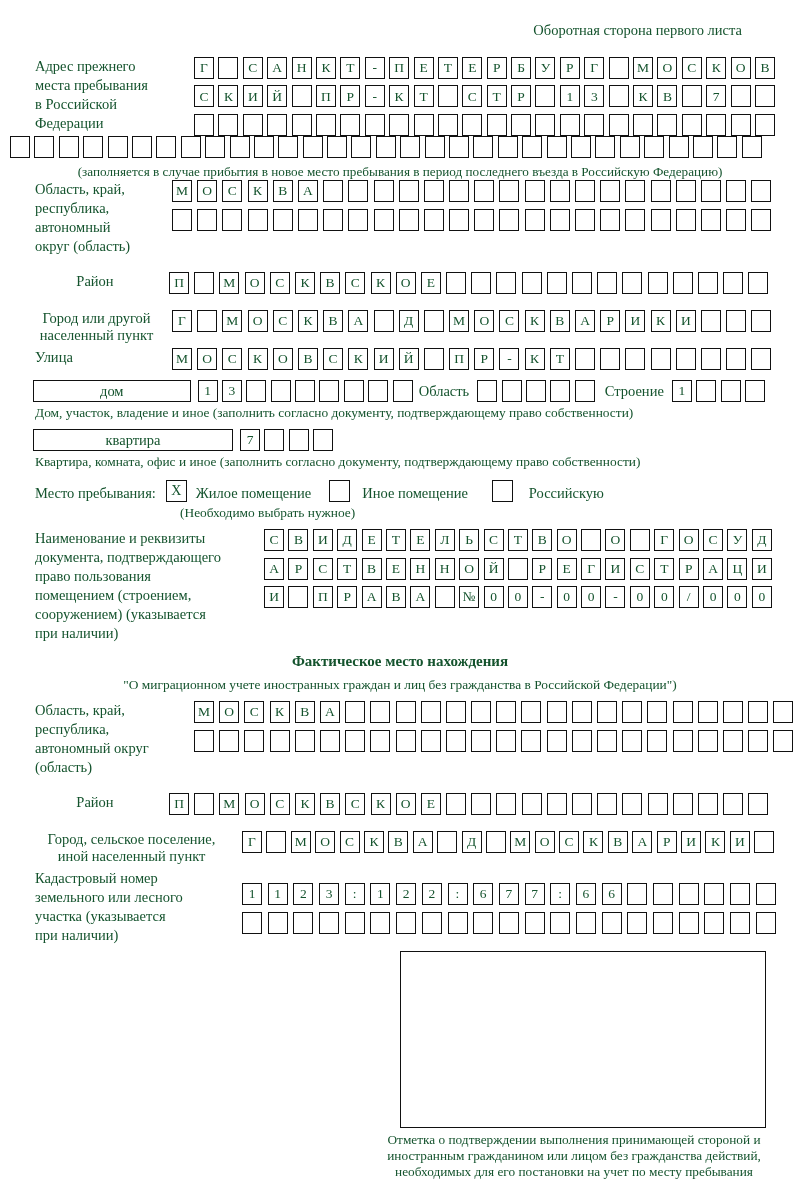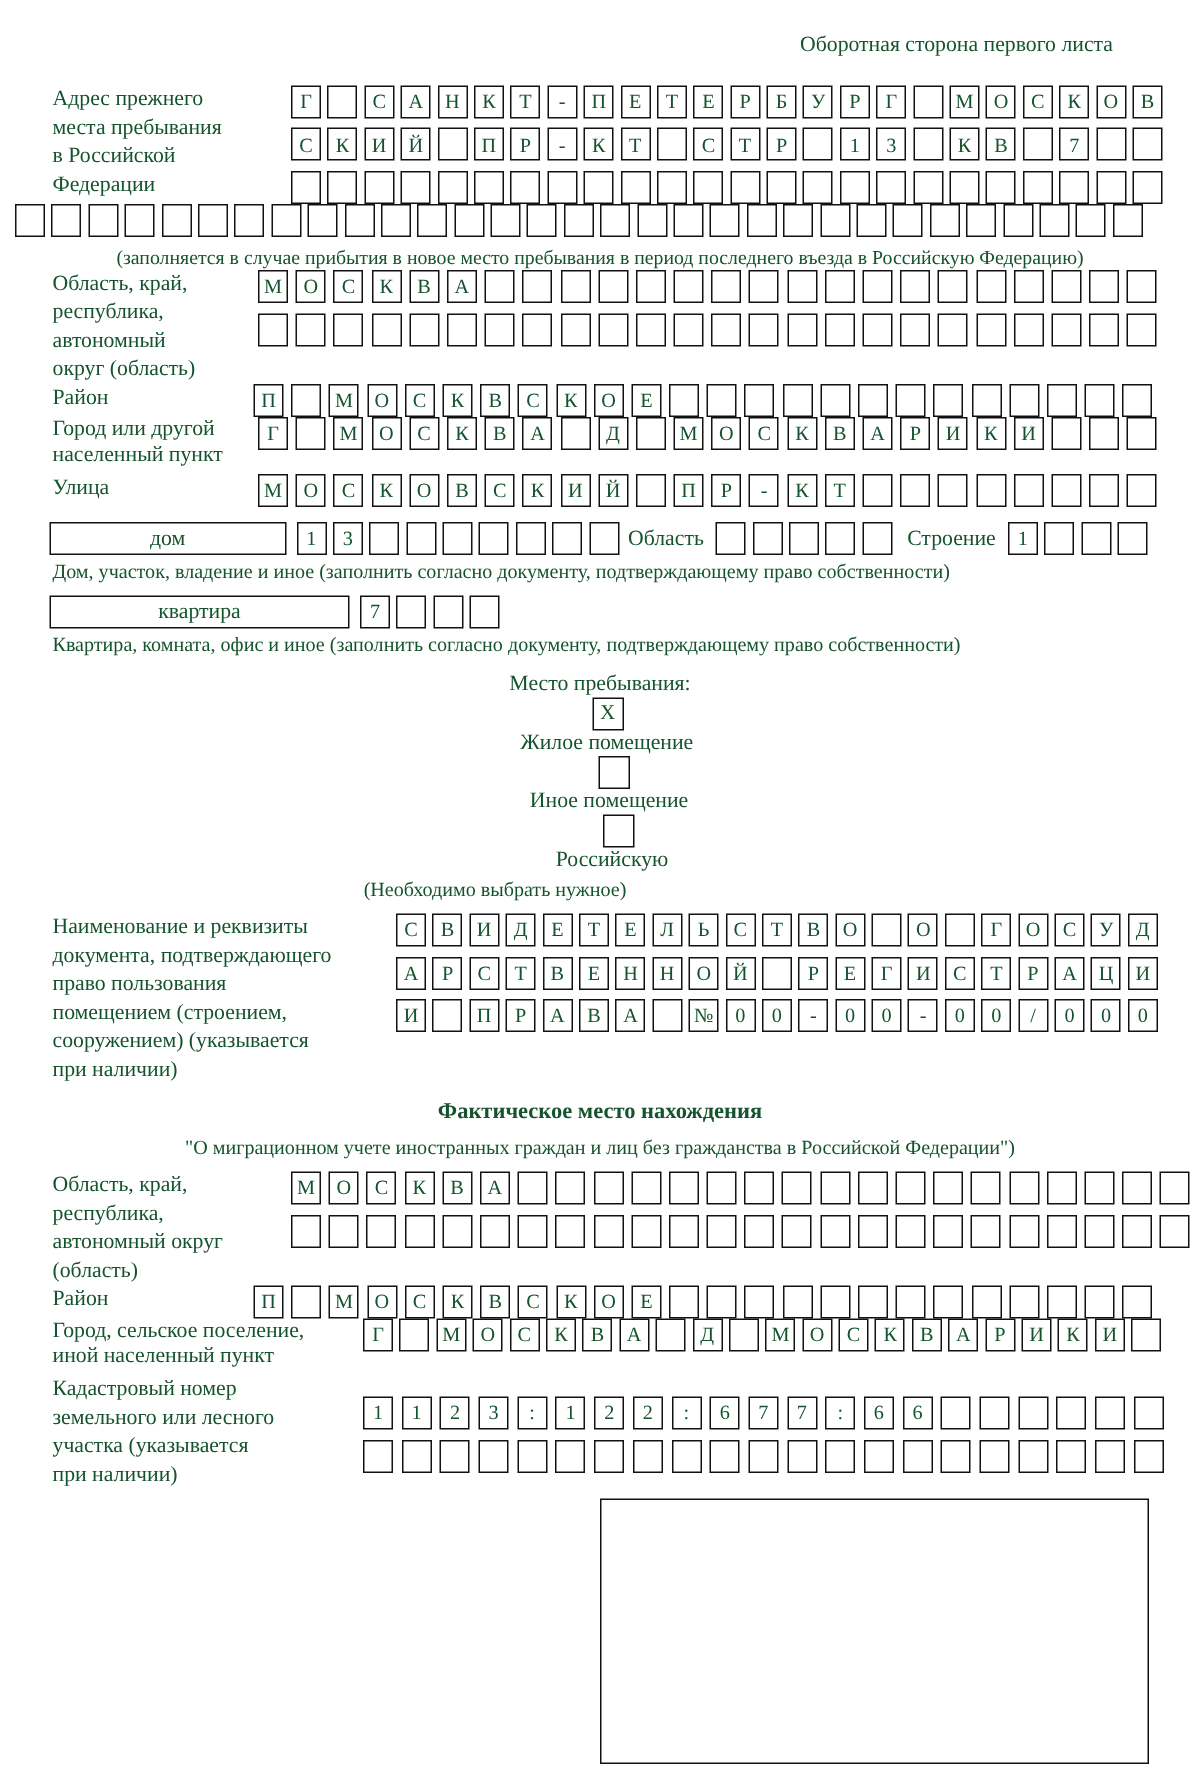--- a/index.html
+++ b/index.html
@@ -27,35 +27,35 @@
   .cap-left{font-size:13.4px;text-align:left;margin-top:3px;line-height:16px;}
   .h2{font-size:15.5px;font-weight:bold;text-align:center;margin:8px 0 10px 0;}
 
   .dom-line{display:flex;align-items:center;margin:10px 0 0 -2px;}
   .rect{box-sizing:border-box;border:1.6px solid #111;height:22px;display:flex;
         align-items:center;justify-content:center;font-size:14.5px;}
   .rect.dom{width:165px;} .rect.kv{width:200px;}
   .inline-lbl{font-size:14.5px;margin:0 8px 0 6px;white-space:nowrap;}
   .kv-line{display:flex;align-items:center;margin:8px 0 0 -2px;}
 
-  .mesto-line{display:flex;align-items:center;margin-top:10px;font-size:14.5px;flex-direction:column;}
+  .mesto-line{display:flex;align-items:flex-end;margin-top:10px;font-size:14.5px;}
   .chk{box-sizing:border-box;width:21px;height:22px;border:1.6px solid #111;display:flex;
        align-items:center;justify-content:center;font-size:14px;flex:0 0 auto;}
-  .mesto-note{width:300px;margin-left:145px;text-align:center;font-size:13.4px;margin-top:3px;}
+  .mesto-note{width:300px;margin-left:145px;text-align:left;font-size:13.4px;margin-top:3px;}
 
   .fact-title{font-size:15px;font-weight:bold;text-align:center;margin-top:10px;}
   .fact-note{font-size:13.4px;text-align:center;line-height:17px;margin-top:6px;}
 
   .kad-rows{margin-top:14px;}
 
   .stamp{box-sizing:border-box;width:366px;height:177px;border:1.7px solid #111;
          margin:6px 0 4px 365px;}
   .stamp-cap{width:392px;margin-left:343px;text-align:center;font-size:13.3px;line-height:15.8px;}
 
-  .mt8{margin-top:8px;} .mt4{margin-top:4px;} .mt18{margin-top:18px;} .mt2{margin-top:0;}
+  .mt8{margin-top:8px;} .mt4{margin-top:4px;} .mt18{margin-top:18px;} .mt2{margin-top:16px;text-align:center;}
   .full-row{margin-left:-25px;margin-top:0;}
 </style>
 </head>
 <body>
 
 <div class="page">
 
   <div class="hdr">Оборотная сторона первого листа</div>
 
   <div class="content">
@@ -641,15 +641,16 @@
             <span class="cb"></span>
             <span class="cb"></span>
             <span class="cb"></span>
             <span class="cb"></span>
             <span class="cb"></span>
           </div>
       </div>
     </div>
 
     <div class="stamp"></div>
+    <div class="stamp-cap">Отметка о подтверждении выполнения принимающей стороной и иностранным гражданином или лицом без гражданства действий, необходимых для его постановки на учет по месту пребывания</div>
 
   </div>
 </div>
 
 </body></html>

